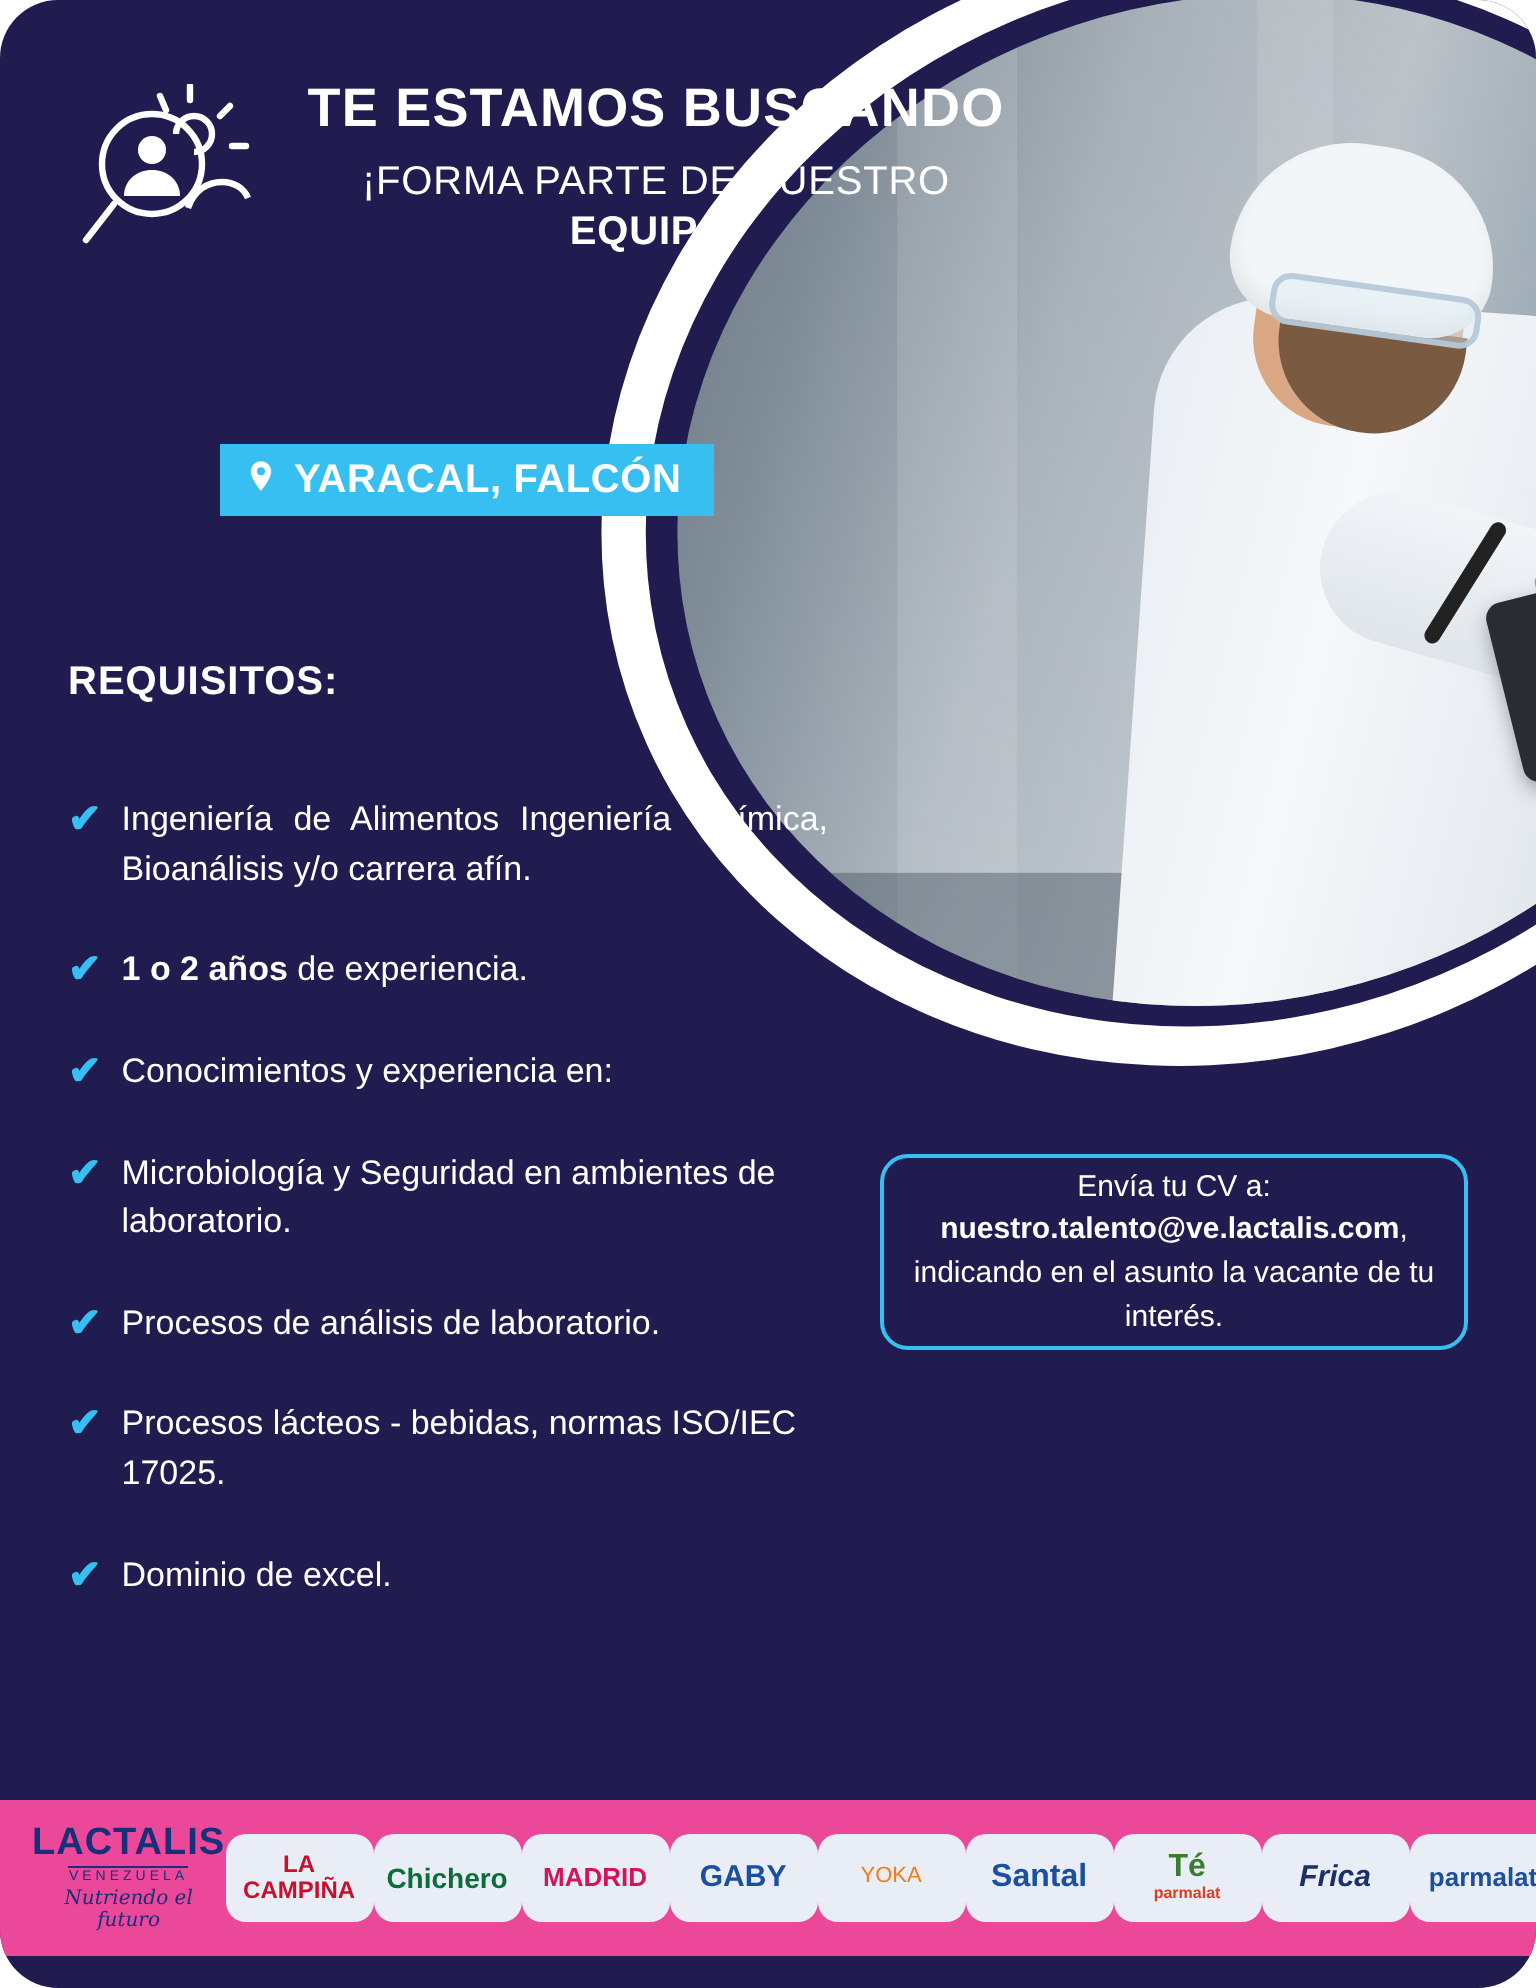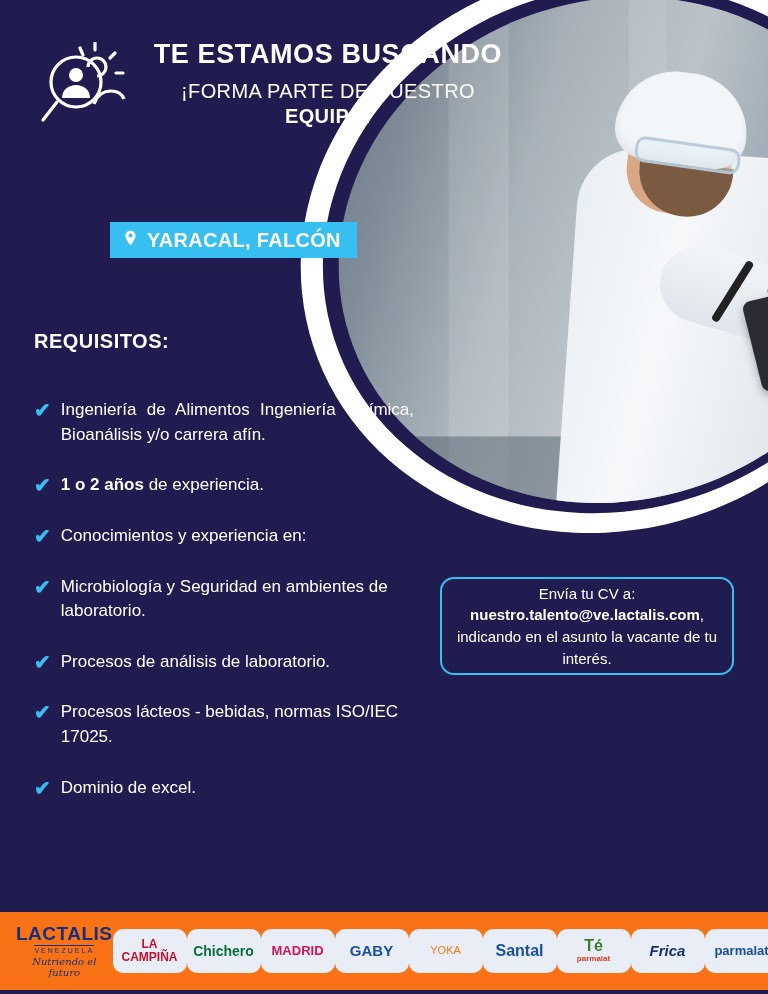--- a/index.html
+++ b/index.html
@@ -12,20 +12,21 @@
     font-family: "Liberation Sans", sans-serif;
     background: #ffffff;
     overflow: hidden;
   }
   .poster {
     position: relative;
     width: 768px;
     height: 994px;
     background: #211c50;
     overflow: hidden;
+    border-radius: 29px;
   }
 
   
   .swoosh {
     position: absolute;
     right: -150px;
     top: -30px;
     width: 620px;
     height: 560px;
     border-radius: 50%;
@@ -253,23 +254,23 @@
   .cv-text {
     color: #ffffff;
     font-size: 15px;
     line-height: 1.45;
   }
   .cv-text b { font-weight: bold; }
 
   
   .brand-strip {
     position: absolute;
-    left: 0; bottom: 4px;
+    left: 0; bottom: 16px;
     width: 768px; height: 78px;
-    background: #f97316;
+    background: #ec4899;
     display: flex;
     align-items: center;
     justify-content: space-between;
     padding: 0 16px;
     box-sizing: border-box;
   }
   .brand {
     display: flex;
     flex-direction: column;
     align-items: center;

